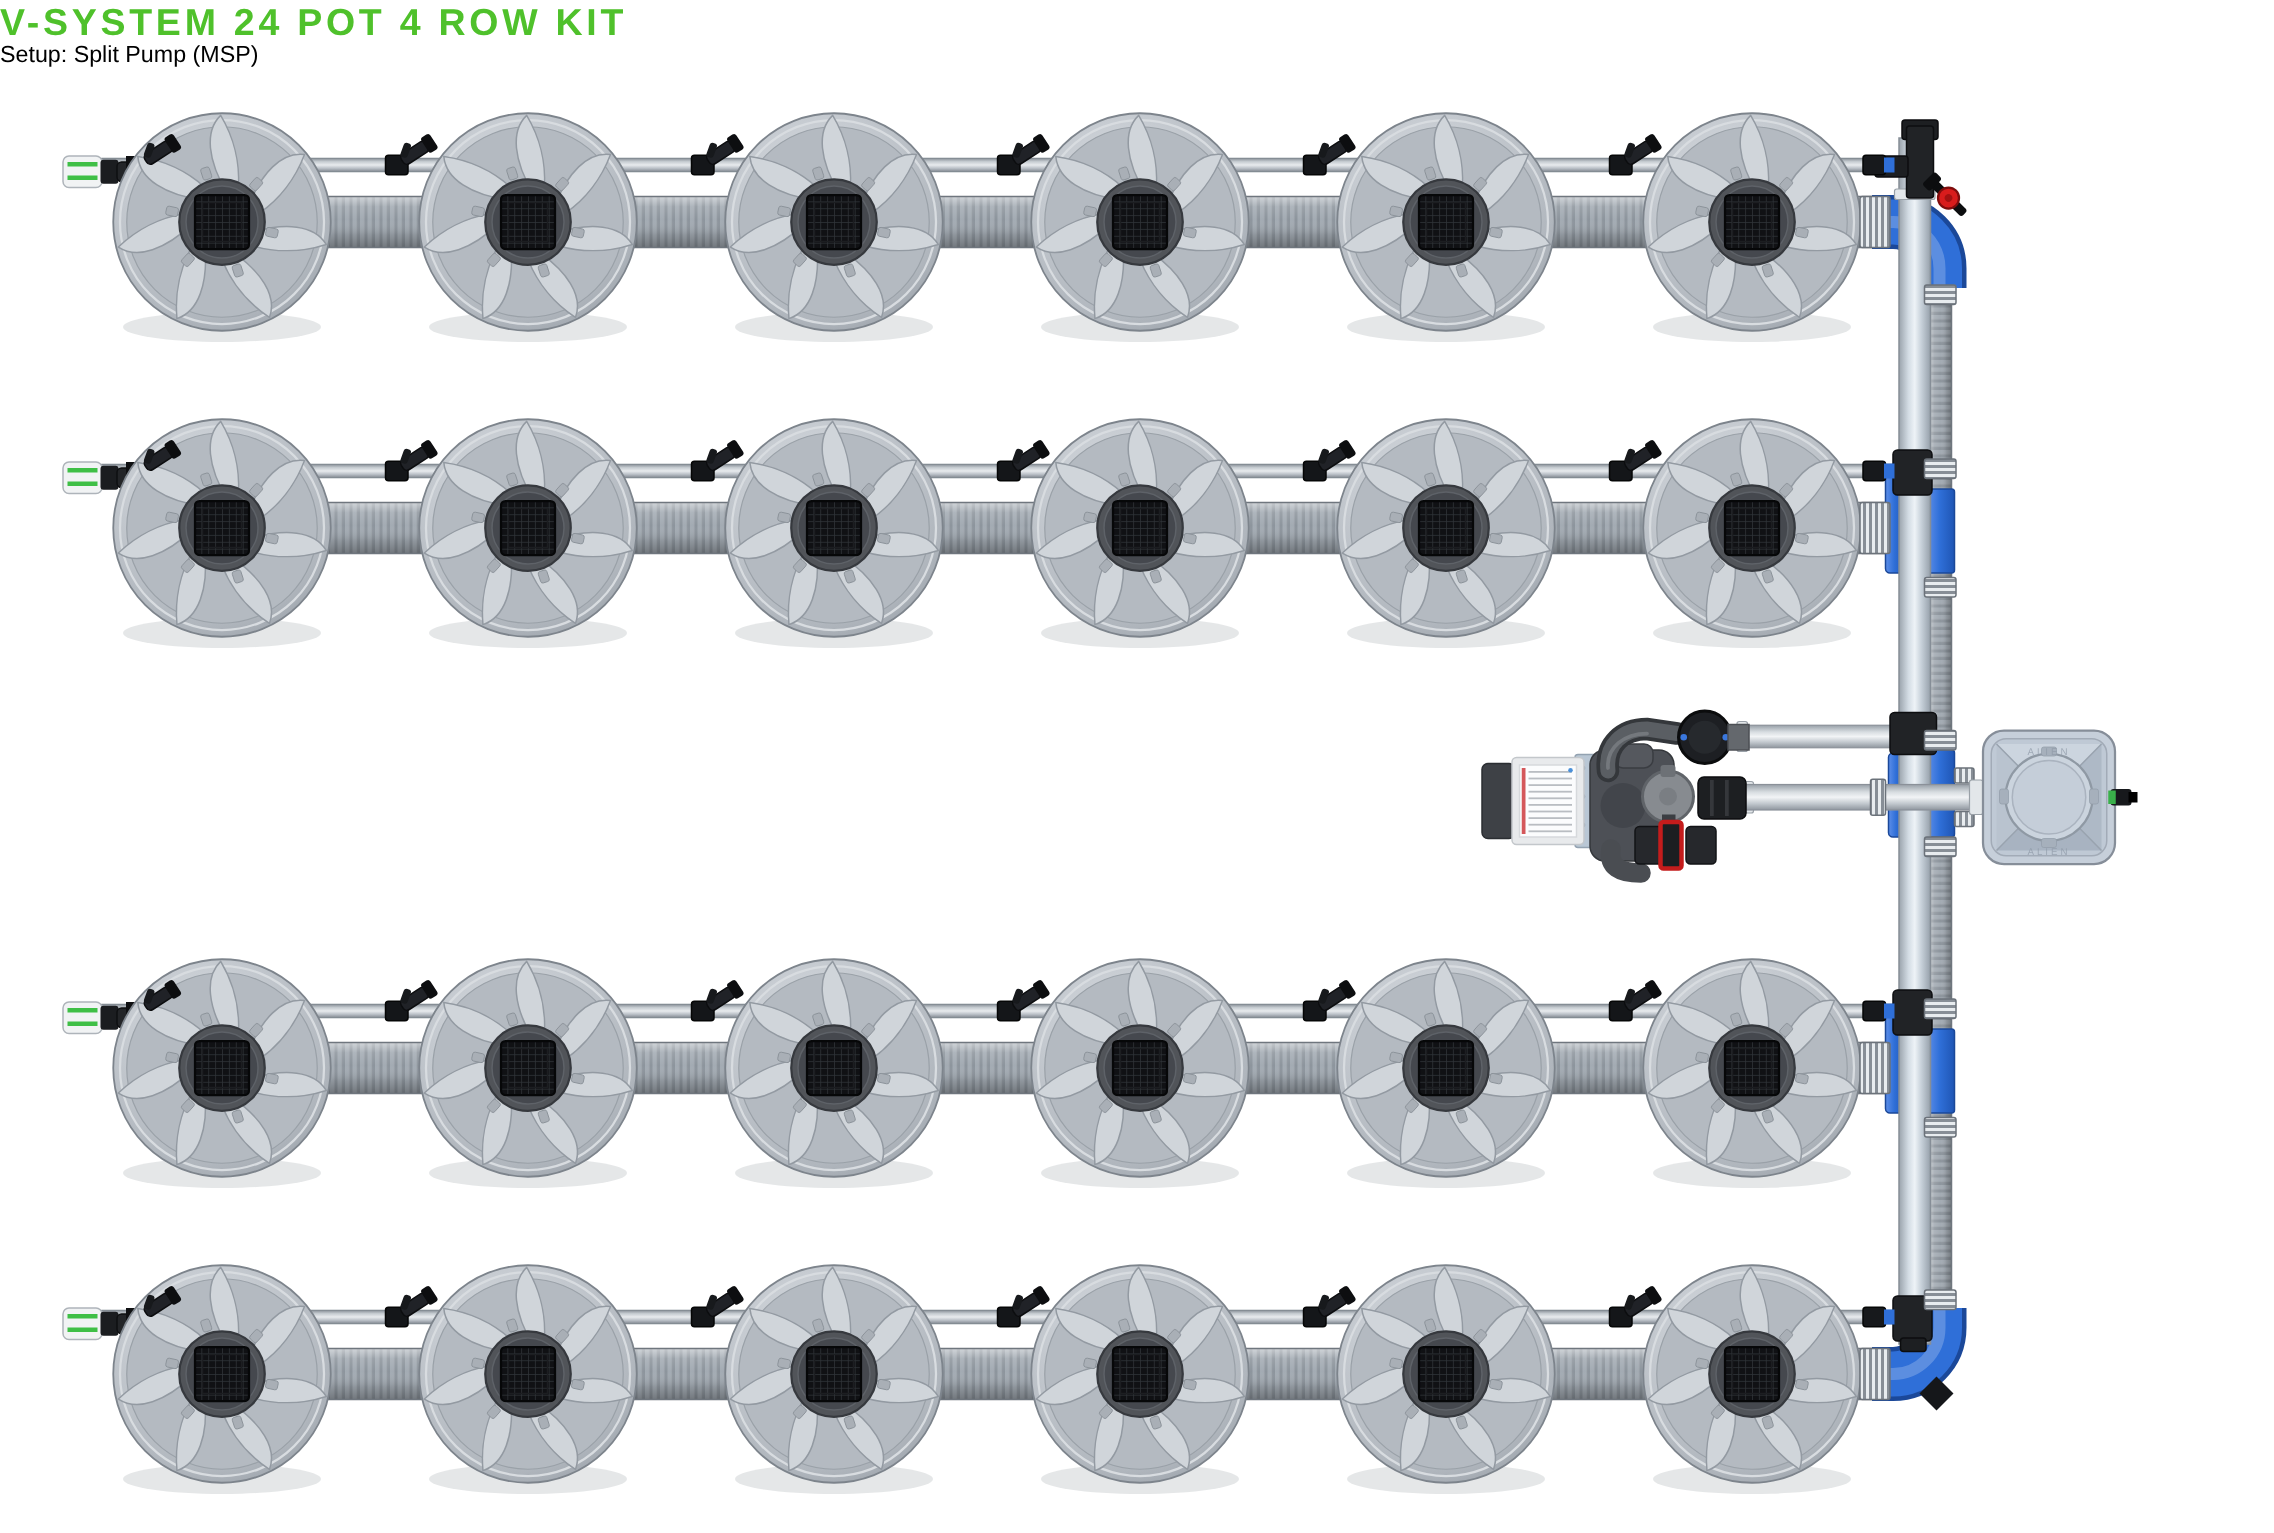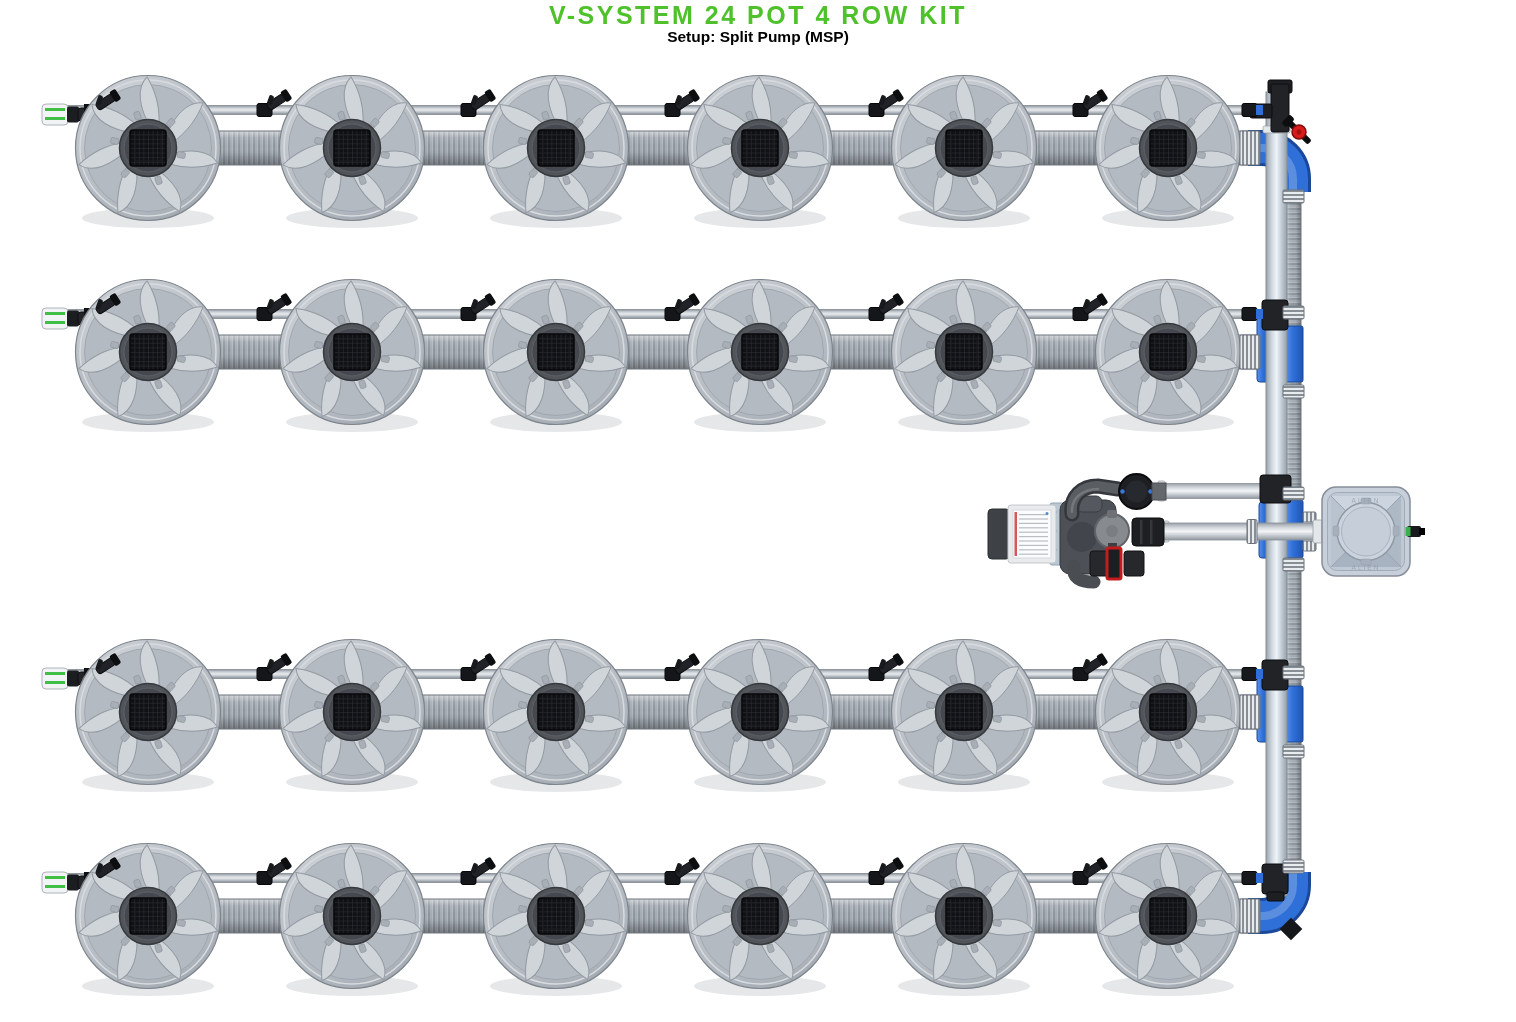--- a/index.html
+++ b/index.html
@@ -1,20 +1,20 @@
 <!DOCTYPE html>
 <html><head>
 <meta charset="utf-8">
 <style>
   html,body{margin:0;padding:0;background:#fff;}
   #canvas{position:relative;width:1516px;height:1022px;background:#fff;overflow:hidden;
           font-family:"Liberation Sans",sans-serif;}
-  .hdr{position:absolute;top:2px;left:0;width:100%;text-align:center;z-index:5;}
+  .hdr{position:absolute;top:2px;left:0;width:100%;z-index:5;}
   .title{font-weight:bold;font-size:25px;letter-spacing:2.5px;line-height:26px;}
-  .subtitle{font-size:15.5px;color:#000;line-height:18px;font-weight:bold;}
+  .subtitle{font-size:15.5px;color:#000;line-height:18px;}
   #diagram-wrap,svg{position:absolute;top:0;left:0;z-index:1;}
 </style>
 </head>
 <body>
 
 <div id="canvas">
   <div class="hdr">
     <div class="title" style="color: rgb(79, 193, 43);">V-SYSTEM 24 POT 4 ROW KIT</div>
     <div class="subtitle">Setup: Split Pump (MSP)</div>
   </div>

